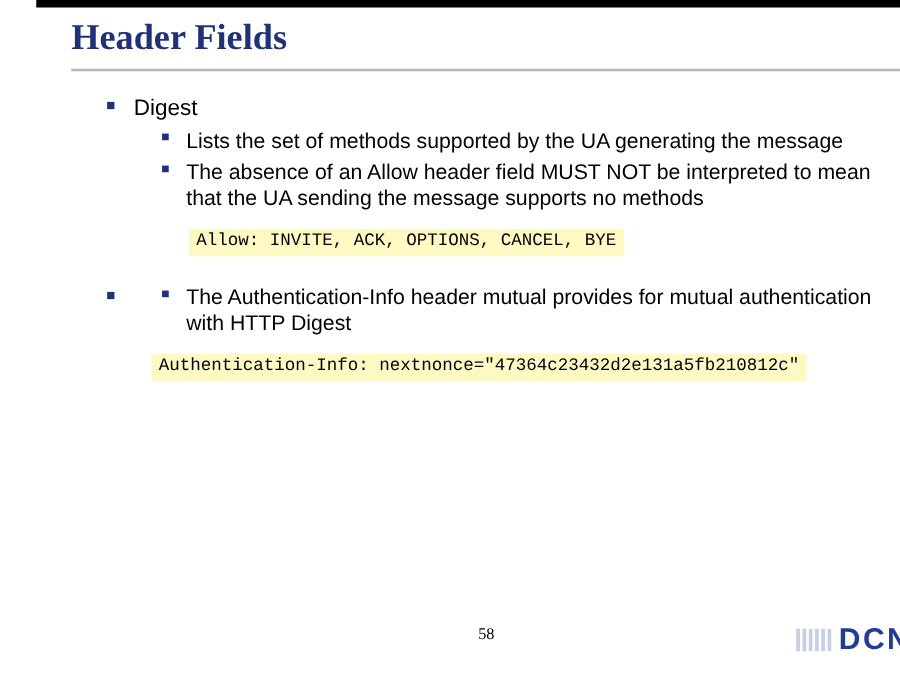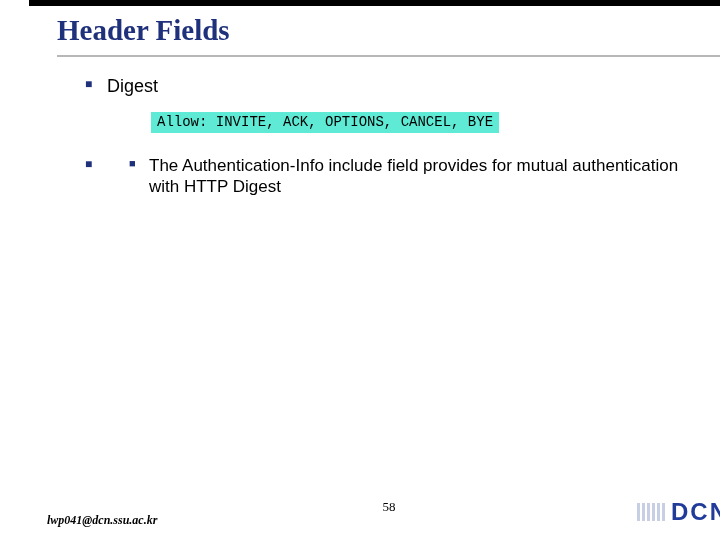--- a/index.html
+++ b/index.html
@@ -68,21 +68,21 @@
   ul.l2 > li::before {
     content: "■";
     position: absolute;
     left: 0;
     top: 2px;
     font-size: 11px;
     color: #20317c;
   }
   .code {
     display: inline-block;
-    background: #5eead4;
+    background: #fef9c3;
     font-family: "Courier New", monospace;
     font-size: 14px;
     padding: 2px 6px;
     margin: 8px 0 18px 0;
     white-space: nowrap;
   }
   .code-indent-1 {
     margin-left: 86px;
   }
   .code-indent-2 {
@@ -155,35 +155,39 @@
 <div class="slide">
   <div class="top-bar"></div>
 
   <div class="title">Header Fields</div>
   <hr class="rule">
 
   <div class="body">
     <ul class="l1">
       <li>
         <span>Digest</span>
+        <ul class="l2">
+          <li>Lists the set of methods supported by the UA generating the message</li>
+          <li>The absence of an Allow header field MUST NOT be interpreted to mean that the UA sending the message supports no methods</li>
+        </ul>
       </li>
     </ul>
     <div class="code code-indent-1">Allow: INVITE, ACK, OPTIONS, CANCEL, BYE</div>
 
     <ul class="l1">
       <li>
         <ul class="l2">
-          <li>The Authentication-Info include field provides for mutual authentication with HTTP Digest</li>
+          <li>The Authentication-Info header mutual provides for mutual authentication with HTTP Digest</li>
         </ul>
       </li>
     </ul>
+    <div class="code code-indent-2">Authentication-Info: nextnonce="47364c23432d2e131a5fb210812c"</div>
   </div>
 
   <div class="footer">
-    <div class="footer-email">lwp041@dcn.ssu.ac.kr</div>
     <div class="footer-page">58</div>
     <div class="dcn-logo">
       <div class="dcn-bars">
         <span></span>
           <span></span>
           <span></span>
           <span></span>
           <span></span>
           <span></span>
       </div>

